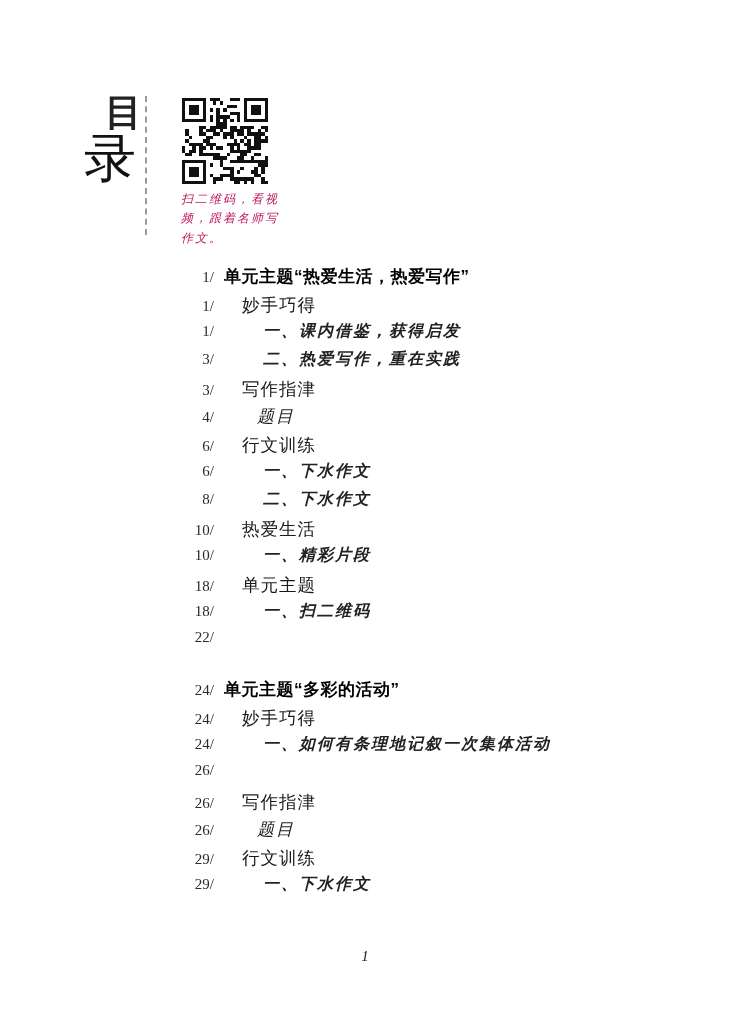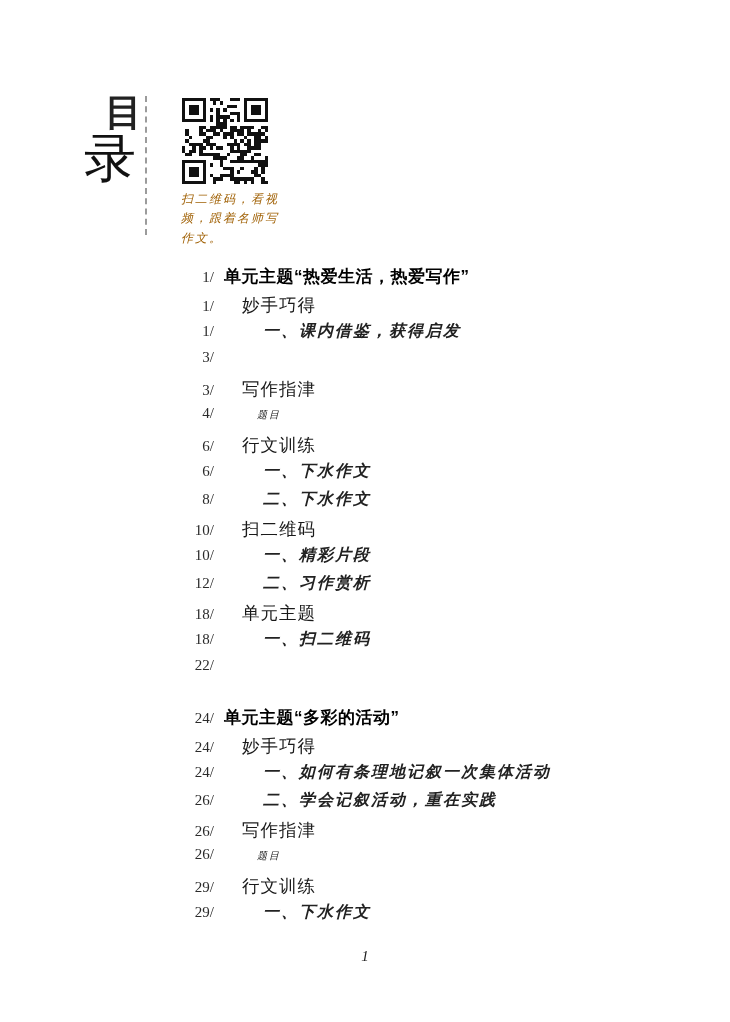--- a/index.html
+++ b/index.html
@@ -56,21 +56,21 @@
   .qr-box svg { display: block; width: 86px; height: 86px; }
   .qr-caption {
     position: absolute;
     left: 181px; top: 190px;
     width: 102px;
     font-family: Liberation Serif, serif;
     font-style: italic;
     font-size: 12px;
     line-height: 1.62;
     letter-spacing: 2px;
-    color: #a16207;
+    color: #be185d;
     word-break: break-all;
   }
 
   
   .toc {
     position: absolute;
     left: 170px; top: 265px;
     width: 430px;
   }
   .toc-row {
@@ -100,21 +100,21 @@
     padding-left: 28px;
     font-family: "Liberation Serif", serif;
     font-size: 17.5px;
     letter-spacing: 1px;
     color: #1a1a1a;
   }
   .lvl-2_5 .toc-label {
     padding-left: 43px;
     font-family: "Liberation Serif", serif;
     font-style: italic;
-    font-size: 10px;
+    font-size: 17px;
     letter-spacing: 2px;
     color: #222;
   }
   .lvl-3 .toc-label {
     padding-left: 49px;
     font-family: "Liberation Serif", serif;
     font-style: italic;
     font-size: 16px;
     letter-spacing: 2px;
     color: #222;
@@ -462,20 +462,21 @@
     <div class="toc-row lvl-2">
     <span class="toc-num">1/</span>
     <span class="toc-label">妙手巧得</span>
   </div>
     <div class="toc-row lvl-3">
     <span class="toc-num">1/</span>
     <span class="toc-label">一、课内借鉴，获得启发</span>
   </div>
     <div class="toc-row lvl-3">
     <span class="toc-num">3/</span>
+    <span class="toc-label">二、热爱写作，重在实践</span>
   </div>
     <div class="toc-row lvl-2">
     <span class="toc-num">3/</span>
     <span class="toc-label">写作指津</span>
   </div>
     <div class="toc-row lvl-2_5">
     <span class="toc-num">4/</span>
     <span class="toc-label">题目</span>
   </div>
     <div class="toc-row lvl-2">
@@ -485,29 +486,25 @@
     <div class="toc-row lvl-3">
     <span class="toc-num">6/</span>
     <span class="toc-label">一、下水作文</span>
   </div>
     <div class="toc-row lvl-3">
     <span class="toc-num">8/</span>
     <span class="toc-label">二、下水作文</span>
   </div>
     <div class="toc-row lvl-2">
     <span class="toc-num">10/</span>
-    <span class="toc-label">扫二维码</span>
+    <span class="toc-label">热爱生活</span>
   </div>
     <div class="toc-row lvl-3">
     <span class="toc-num">10/</span>
     <span class="toc-label">一、精彩片段</span>
-  </div>
-    <div class="toc-row lvl-3">
-    <span class="toc-num">12/</span>
-    <span class="toc-label">二、习作赏析</span>
   </div>
     <div class="toc-row lvl-2">
     <span class="toc-num">18/</span>
     <span class="toc-label">单元主题</span>
   </div>
     <div class="toc-row lvl-3">
     <span class="toc-num">18/</span>
     <span class="toc-label">一、扫二维码</span>
   </div>
     <div class="toc-row lvl-3">
@@ -520,21 +517,20 @@
     <div class="toc-row lvl-2">
     <span class="toc-num">24/</span>
     <span class="toc-label">妙手巧得</span>
   </div>
     <div class="toc-row lvl-3">
     <span class="toc-num">24/</span>
     <span class="toc-label">一、如何有条理地记叙一次集体活动</span>
   </div>
     <div class="toc-row lvl-3">
     <span class="toc-num">26/</span>
-    <span class="toc-label">二、学会记叙活动，重在实践</span>
   </div>
     <div class="toc-row lvl-2">
     <span class="toc-num">26/</span>
     <span class="toc-label">写作指津</span>
   </div>
     <div class="toc-row lvl-2_5">
     <span class="toc-num">26/</span>
     <span class="toc-label">题目</span>
   </div>
     <div class="toc-row lvl-2">

